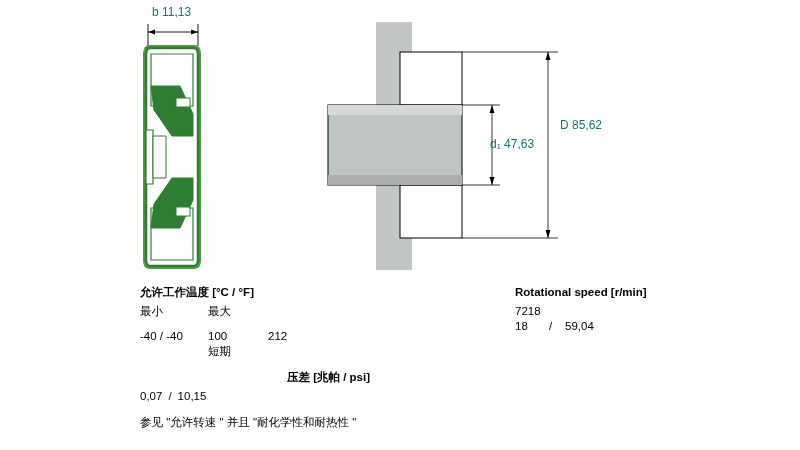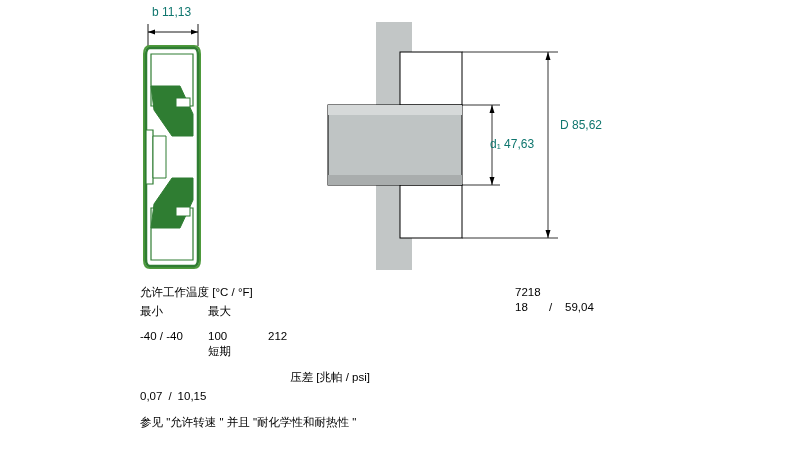--- a/index.html
+++ b/index.html
@@ -55,21 +55,21 @@
   #temp-block { left: 140px; top: 285px; width: 230px; }
   #press-block { left: 140px; top: 370px; width: 230px; text-align: right; }
   #note-block  { left: 140px; top: 415px; width: 330px; }
   #speed-block { left: 515px; top: 285px; width: 260px; }
   .cols {
     display: flex;
   }
   .c1 { width: 68px; }
   .c2 { width: 60px; }
   .c3 { width: 60px; }
-  .heading { font-weight: normal; margin-bottom: 4px; }
+  .heading { font-weight: bold; margin-bottom: 4px; }
   .gap-top { margin-top: 10px; }
 </style>
 </head>
 <body>
 
 <div class="page">
 
   <div class="abs" id="seal-section">
     <svg width="180" height="270" viewBox="0 0 180 270" xmlns="http://www.w3.org/2000/svg">
 
@@ -168,20 +168,21 @@
     <div class="cols">
       <div>0,07</div>
       <div style="margin:0 6px;">/</div>
       <div>10,15</div>
     </div>
   </div>
 
   <div class="abs text-block" id="note-block">参见 "允许转速 " 并且 "耐化学性和耐热性 "</div>
 
   <div class="abs text-block" id="speed-block">
+    <div class="heading bold">Rotational speed [r/min]</div>
     <div>7218</div>
     <div class="cols">
       <div style="width:34px;">18</div>
       <div style="width:16px;">/</div>
       <div>59,04</div>
     </div>
   </div>
 
 </div>
 

